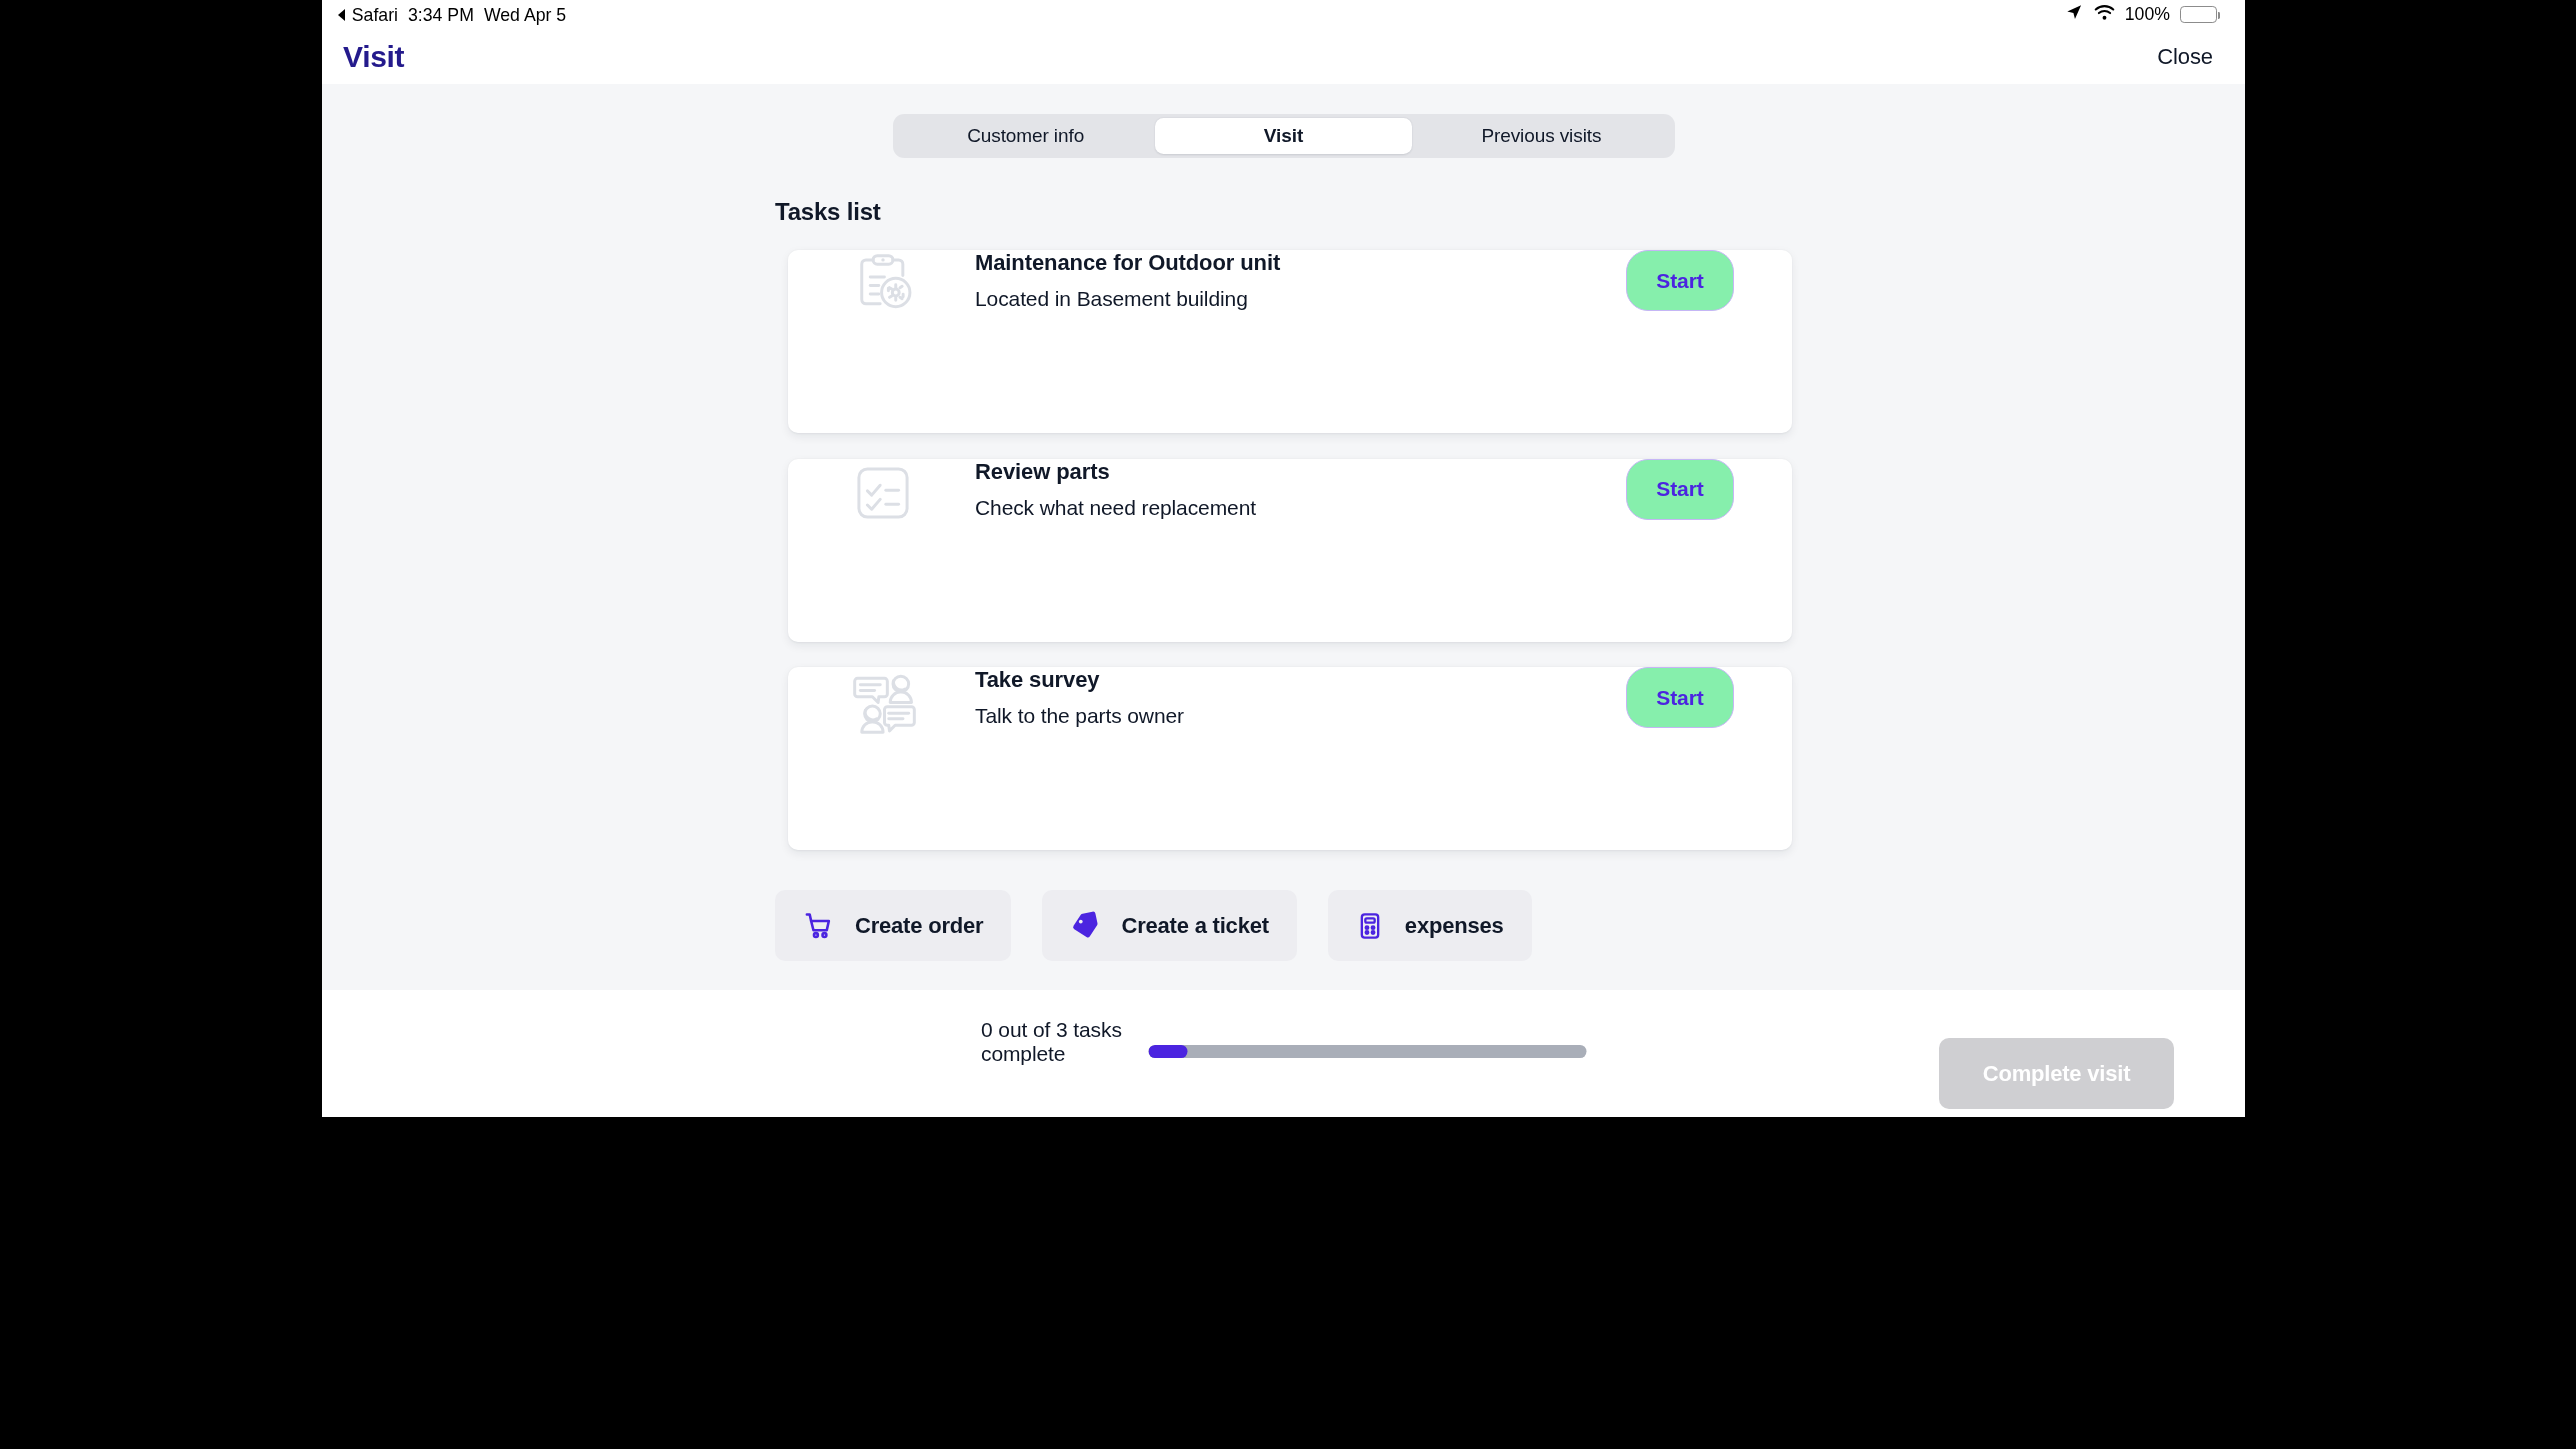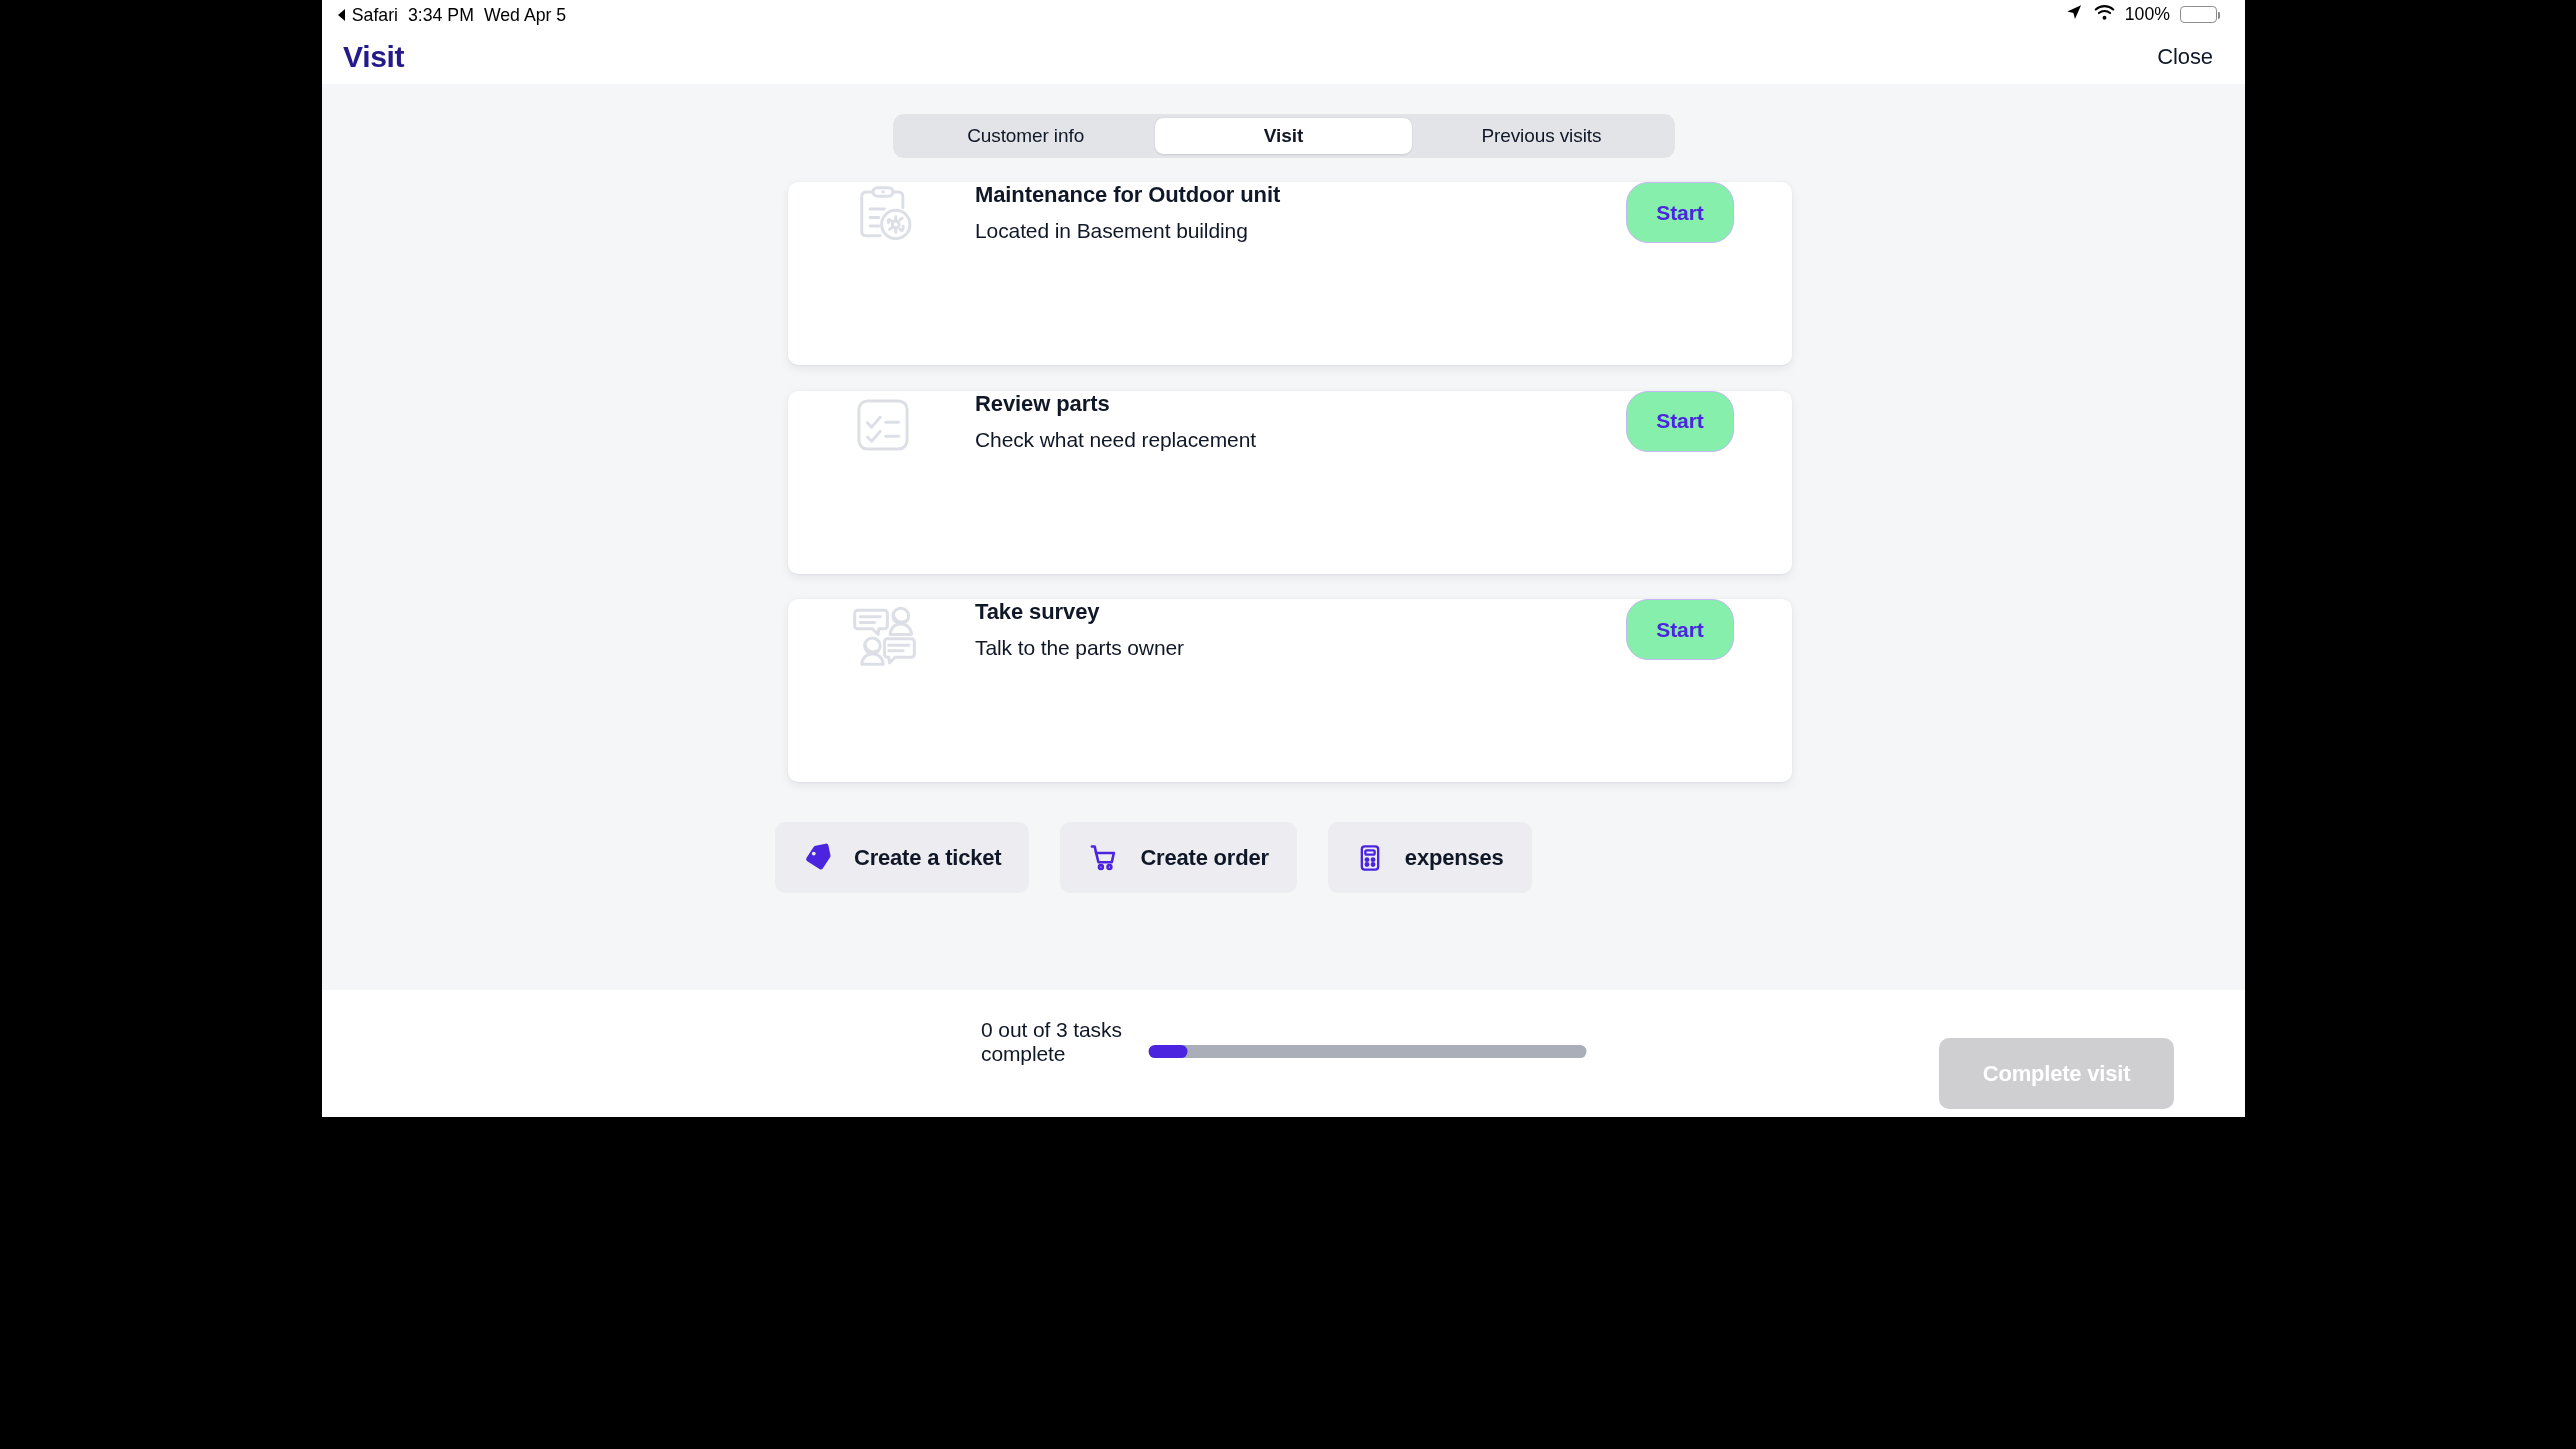--- a/index.html
+++ b/index.html
@@ -140,20 +140,21 @@
   <div class="content">
 
     <div class="segwrap">
       <div class="segment">
         <div class="seg-item">Customer info</div>
         <div class="seg-item active">Visit</div>
         <div class="seg-item">Previous visits</div>
       </div>
     </div>
 
+    <div class="sec-title">Tasks list</div>
 
     <div class="cards">
 
       <div class="card">
         <div class="card-icon">
           <svg width="68" height="68" viewBox="0 0 48 48" fill="none" stroke="#DCDFE5" stroke-width="2.1" stroke-linecap="round" stroke-linejoin="round">
             <path d="M17 7H12a3 3 0 0 0-3 3v25a3 3 0 0 0 3 3h10"></path>
             <path d="M31 7h4a3 3 0 0 1 3 3v8"></path>
             <rect x="17" y="4" width="14" height="6" rx="3"></rect>
             <circle cx="24" cy="7" r="1.2" fill="#DCDFE5" stroke="none"></circle>
@@ -210,38 +211,38 @@
           <div class="card-title">Take survey</div>
           <div class="card-sub">Talk to the parts owner</div>
         </div>
         <div class="start-btn">Start</div>
       </div>
     </div>
 
     <div class="actions">
       <div class="act-btn">
         <span class="act-icon">
-          <svg width="30" height="30" viewBox="0 0 24 24" fill="#4B24E0">
-            <path d="M10.6 2.4 3.1 9.9a2 2 0 0 0 0 2.8l8.2 8.2a2 2 0 0 0 2.8 0l7.5-7.5a2 2 0 0 0 .6-1.4V4a2 2 0 0 0-2-2h-8a2 2 0 0 0-1.6.4z" transform="rotate(-12 12 12)"></path>
-            <circle cx="8.6" cy="8.4" r="1.5" fill="#EDEDF1"></circle>
-          </svg>
-        </span>
-        <span class="act-label">Create a ticket</span>
-      </div>
-
-      <div class="act-btn">
-        <span class="act-icon">
           <svg width="31" height="31" viewBox="0 0 24 24" fill="none" stroke="#4B24E0" stroke-width="2" stroke-linecap="round" stroke-linejoin="round">
             <path d="M3 3.5h2.2l1.1 5"></path>
             <path d="M6.3 8.5H20l-1.6 7.2H8.1z"></path>
             <circle cx="10" cy="19.4" r="1.5"></circle>
             <circle cx="16.6" cy="19.4" r="1.5"></circle>
           </svg>
         </span>
         <span class="act-label">Create order</span>
+      </div>
+
+      <div class="act-btn">
+        <span class="act-icon">
+          <svg width="30" height="30" viewBox="0 0 24 24" fill="#4B24E0">
+            <path d="M10.6 2.4 3.1 9.9a2 2 0 0 0 0 2.8l8.2 8.2a2 2 0 0 0 2.8 0l7.5-7.5a2 2 0 0 0 .6-1.4V4a2 2 0 0 0-2-2h-8a2 2 0 0 0-1.6.4z" transform="rotate(-12 12 12)"></path>
+            <circle cx="8.6" cy="8.4" r="1.5" fill="#EDEDF1"></circle>
+          </svg>
+        </span>
+        <span class="act-label">Create a ticket</span>
       </div>
 
       <div class="act-btn">
         <span class="act-icon">
           <svg width="28" height="28" viewBox="0 0 24 24" fill="none" stroke="#4B24E0" stroke-width="2" stroke-linecap="round" stroke-linejoin="round">
             <rect x="5" y="2" width="14" height="20" rx="2.5"></rect>
             <rect x="8" y="5.5" width="8" height="3.6" rx="1.2"></rect>
             <circle cx="9.4" cy="13.4" r="1.1"></circle>
             <circle cx="14.6" cy="13.4" r="1.1"></circle>
             <circle cx="9.4" cy="17.6" r="1.1"></circle>

